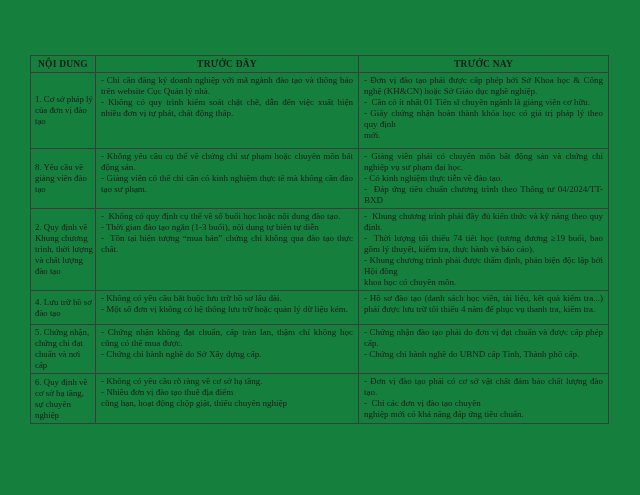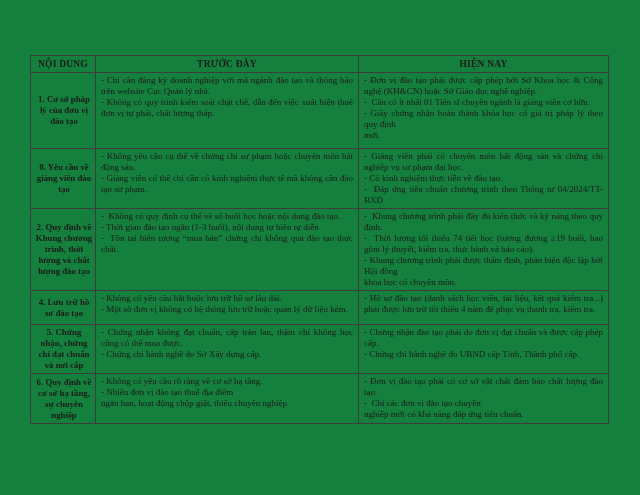--- a/index.html
+++ b/index.html
@@ -31,24 +31,24 @@
   th.hdr {
     font-size: 9.5px;
     font-weight: bold;
     text-align: center;
     vertical-align: middle;
     padding: 2px 2px;
     letter-spacing: 0.2px;
   }
   td.topic {
     font-size: 8.8px;
-    font-weight: bold;
+    font-weight: normal;
     line-height: 11px;
     vertical-align: middle;
-    text-align: center;
+    text-align: left;
     padding: 2px 2px 2px 4px;
     white-space: pre-wrap;
   }
   td.body {
     font-size: 9px;
     line-height: 11px;
     vertical-align: top;
     text-align: justify;
     padding: 2px 5px 2px 5px;
     white-space: pre-wrap;
@@ -68,28 +68,28 @@
   <table class="cmp">
     <colgroup>
       <col style="width:65px">
       <col style="width:263px">
       <col style="width:250px">
     </colgroup>
     <thead>
       <tr class="hrow">
         <th class="hdr">NỘI DUNG</th>
         <th class="hdr">TRƯỚC ĐÂY</th>
-        <th class="hdr">HIỆN NAY</th>
+        <th class="hdr">TRƯỚC NAY</th>
       </tr>
     </thead>
     <tbody>
       <tr class="r1">
         <td class="topic">1. Cơ sở pháp lý của đơn vị đào tạo</td>
         <td class="body">- Chỉ cần đăng ký doanh nghiệp với mã ngành đào tạo và thông báo trên website Cục Quản lý nhà.
-- Không có quy trình kiểm soát chặt chẽ, dẫn đến việc xuất hiện thuê đơn vị tự phát, chất lượng thấp.</td>
+- Không có quy trình kiểm soát chặt chẽ, dẫn đến việc xuất hiện nhiều đơn vị tự phát, chất động thấp.</td>
         <td class="body">- Đơn vị đào tạo phải được cấp phép bởi Sở Khoa học &amp; Công nghệ (KH&amp;CN) hoặc Sở Giáo dục nghề nghiệp.
 -  Cần có ít nhất 01 Tiến sĩ chuyên ngành là giảng viên cơ hữu.
 - Giấy chứng nhận hoàn thành khóa học có giá trị pháp lý theo quy định
 mới.</td>
       </tr>
       <tr class="r2">
         <td class="topic">8. Yêu cầu về giảng viên đào tạo</td>
         <td class="body">- Không yêu cầu cụ thể về chứng chỉ sư phạm hoặc chuyên môn bất động sản.
 - Giảng viên có thể chỉ cần có kinh nghiệm thực tế mà không cần đào tạo sư phạm.</td>
         <td class="body">- Giảng viên phải có chuyên môn bất động sản và chứng chỉ nghiệp vụ sư phạm đại học.
@@ -116,20 +116,20 @@
         <td class="topic">5. Chứng nhận, chứng chỉ đạt chuẩn và nơi cấp</td>
         <td class="body">- Chứng nhận không đạt chuẩn, cấp tràn lan, thậm chí không học cũng có thể mua được.
 - Chứng chỉ hành nghề do Sở Xây dựng cấp.</td>
         <td class="body">- Chứng nhận đào tạo phải do đơn vị đạt chuẩn và được cấp phép cấp.
 - Chứng chỉ hành nghề do UBND cấp Tỉnh, Thành phố cấp.</td>
       </tr>
       <tr class="r6">
         <td class="topic">6. Quy định về cơ sở hạ tầng, sự chuyên nghiệp</td>
         <td class="body">- Không có yêu cầu rõ ràng về cơ sở hạ tầng.
 - Nhiều đơn vị đào tạo thuê địa điểm
-ngắn hạn, hoạt động chộp giật, thiếu chuyên nghiệp</td>
+cũng hạn, hoạt động chộp giật, thiếu chuyên nghiệp</td>
         <td class="body">- Đơn vị đào tạo phải có cơ sở vật chất đảm bảo chất lượng đào tạo.
 -  Chỉ các đơn vị đào tạo chuyên
 nghiệp mới có khả năng đáp ứng tiêu chuẩn.</td>
       </tr>
     </tbody>
   </table>
 </div>
 
 </body></html>

